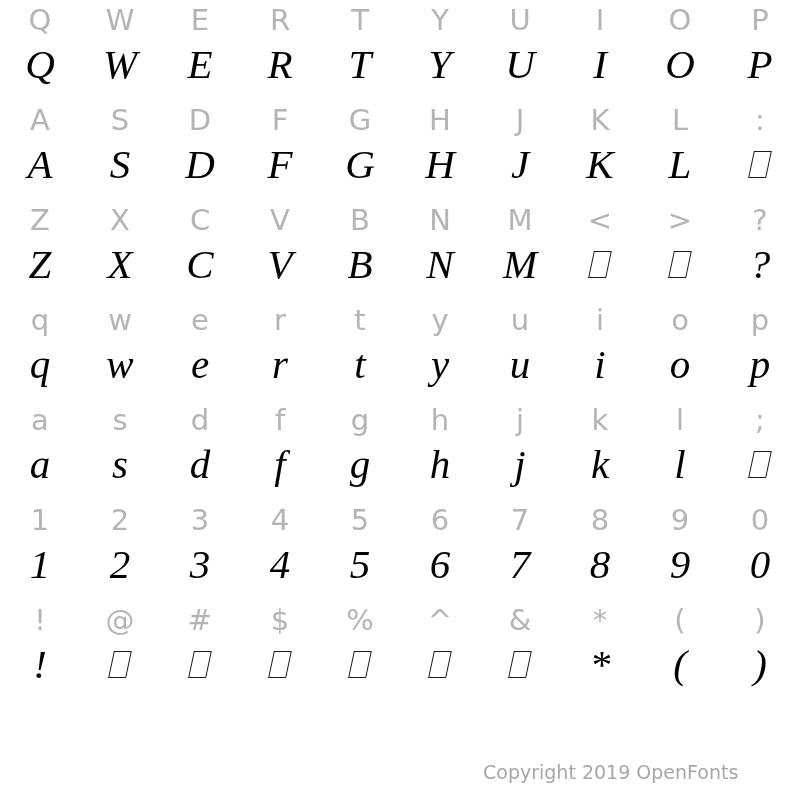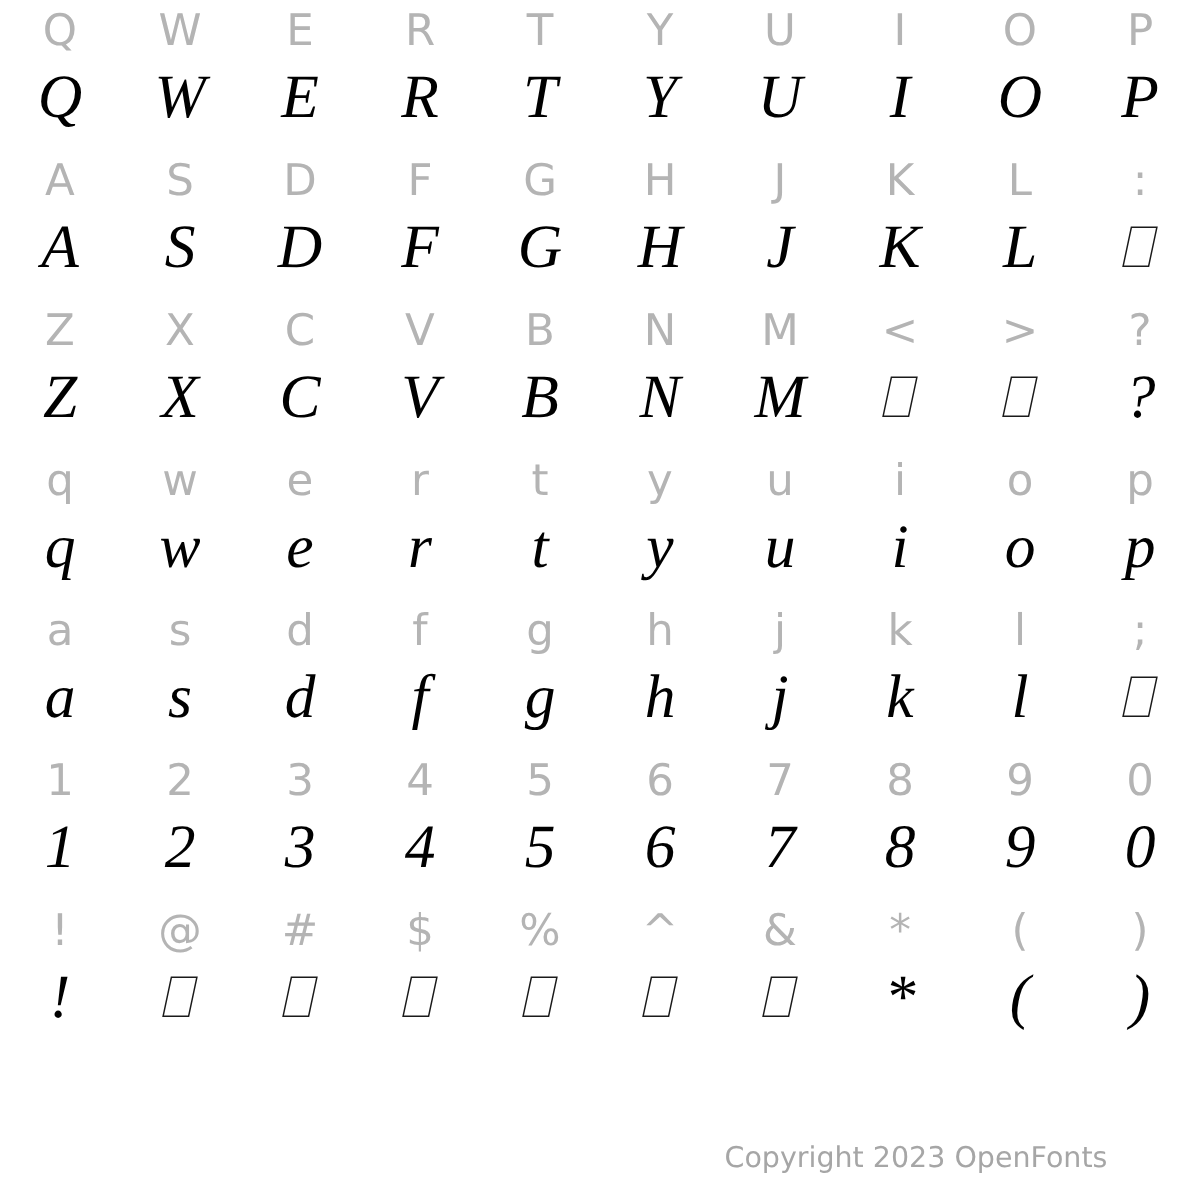--- a/index.html
+++ b/index.html
@@ -245,13 +245,13 @@
         <span class="cell"><span class="tofu"></span></span>
         <span class="cell"><span class="tofu"></span></span>
         <span class="cell"><span class="tofu"></span></span>
         <span class="cell">*</span>
         <span class="cell">(</span>
         <span class="cell">)</span>
       </div>
     </div>
   </div>
 
-<div id="copyright">Copyright 2023 OpenFonts</div>
+<div id="copyright">Copyright 2019 OpenFonts</div>
 
 </body></html>

